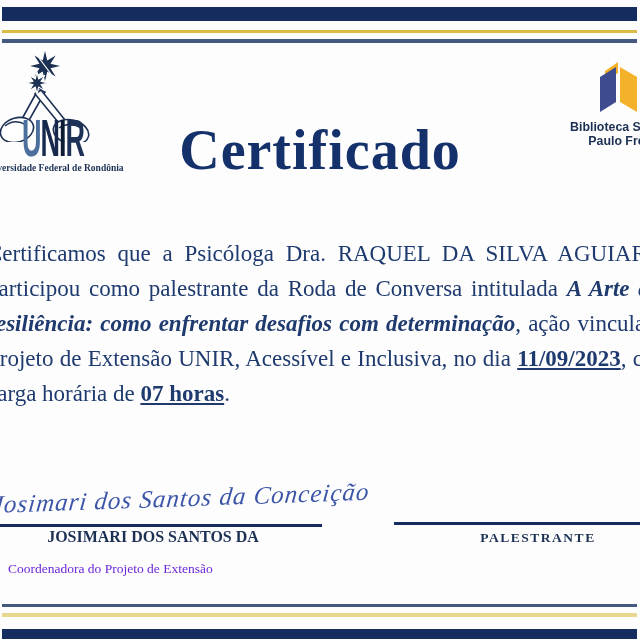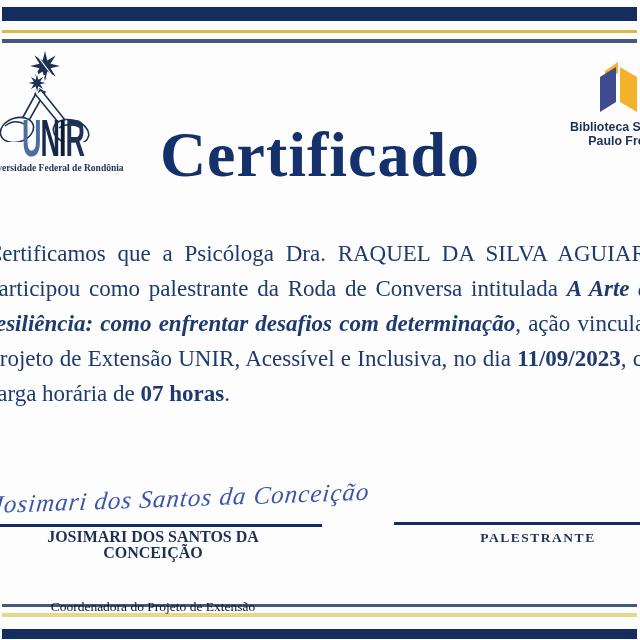--- a/index.html
+++ b/index.html
@@ -33,54 +33,54 @@
   .unir-acronym .l0{color:#4c6f9e;}
   .unir-acronym .l1{color:#16294d;}
   .unir-acronym .l2{color:#0d1b33;}
   .unir-acronym .l3{color:#1d3256;}
   .unir-institution{
     position:absolute;top:117px;left:50%;transform:translateX(-50%);
     font-size:9.5px;font-weight:bold;color:#1c3054;white-space:nowrap;
   }
   .cert-title{
     position:absolute;left:0;top:118px;width:640px;text-align:center;
-    font-size:64px;font-weight:bold;color:var(--title);letter-spacing:1px;
+    font-size:56px;font-weight:bold;color:var(--title);letter-spacing:1px;
   }
   .lib-logo{position:absolute;left:553px;top:60px;width:142px;text-align:center;
     font-family:"Liberation Sans",sans-serif;color:#1c3054;}
   .lib-logo svg{display:block;margin:0 0 2px 38px;}
   .lib-line{font-weight:bold;font-size:13px;line-height:14px;white-space:nowrap;
     transform:scaleX(0.95);transform-origin:50% 0;}
   
   .cert-body{position:absolute;left:-13px;top:236px;width:730px;
     font-size:23px;line-height:35px;color:var(--text);}
   .cert-line{white-space:nowrap;}
   .ws0{word-spacing:6px;}
   .ws1{word-spacing:3px;}
   .ws2{word-spacing:1.5px;}
   .ws3{word-spacing:0.5px;}
   .ws4{word-spacing:0;}
   .seg-bi{font-weight:bold;font-style:italic;}
-  .seg-b{font-weight:bold;}
+  .seg-b{font-weight:bold;text-decoration:underline;}
   
   .handwriting{
     position:absolute;left:-8px;top:491px;white-space:nowrap;
     font-style:italic;font-size:25px;letter-spacing:1px;color:var(--ink);
     transform:rotate(-2deg) skewX(-8deg);transform-origin:0 50%;
   }
   .sig-line{position:absolute;height:3px;background:var(--navy);}
   .sig-line-left{left:-4px;top:524px;width:326px;}
   .sig-line-right{left:394px;top:522px;width:252px;}
   .sig-name{
     position:absolute;left:8px;top:529px;width:290px;text-align:center;
     font-weight:bold;font-size:16px;line-height:15.5px;color:#1c3054;
   }
   .sig-role{
-    position:absolute;left:8px;top:561px;width:290px;text-align:center;
-    font-size:13.5px;color:#0f172a;margin-top:38px;
+    position:absolute;left:8px;top:561px;width:290px;
+    font-size:13.5px;color:#6d28d9;
   }
   .sig-right-label{
     position:absolute;left:420px;top:530px;width:236px;text-align:center;
     font-weight:bold;font-size:13.5px;letter-spacing:1.5px;color:#1c3054;
   }
 </style>
 </head>
 <body>
 
 <div class="bar bar-navy-top"></div>
@@ -127,18 +127,17 @@
   <div class="cert-line ws1"><span>participou como palestrante da Roda de Conversa intitulada </span><span class="seg-bi">A Arte da</span></div>
   <div class="cert-line ws2"><span class="seg-bi">resiliência: como enfrentar desafios com determinação</span><span>, ação vinculada ao</span></div>
   <div class="cert-line ws3"><span>Projeto de Extensão UNIR, Acessível e Inclusiva, no dia </span><span class="seg-b">11/09/2023</span><span>, com</span></div>
   <div class="cert-line ws4"><span>carga horária de </span><span class="seg-b">07 horas</span><span>.</span></div>
 </div>
 
 <div class="handwriting">Josimari dos Santos da Conceição</div>
 <div class="sig-line sig-line-left"></div>
 <div class="sig-name">
   <div>JOSIMARI DOS SANTOS DA</div>
-  <div>CONCEIÇÃO</div>
 </div>
 <div class="sig-role">Coordenadora do Projeto de Extensão</div>
 
 <div class="sig-line sig-line-right"></div>
 <div class="sig-right-label">PALESTRANTE</div>
 
 </body></html>

